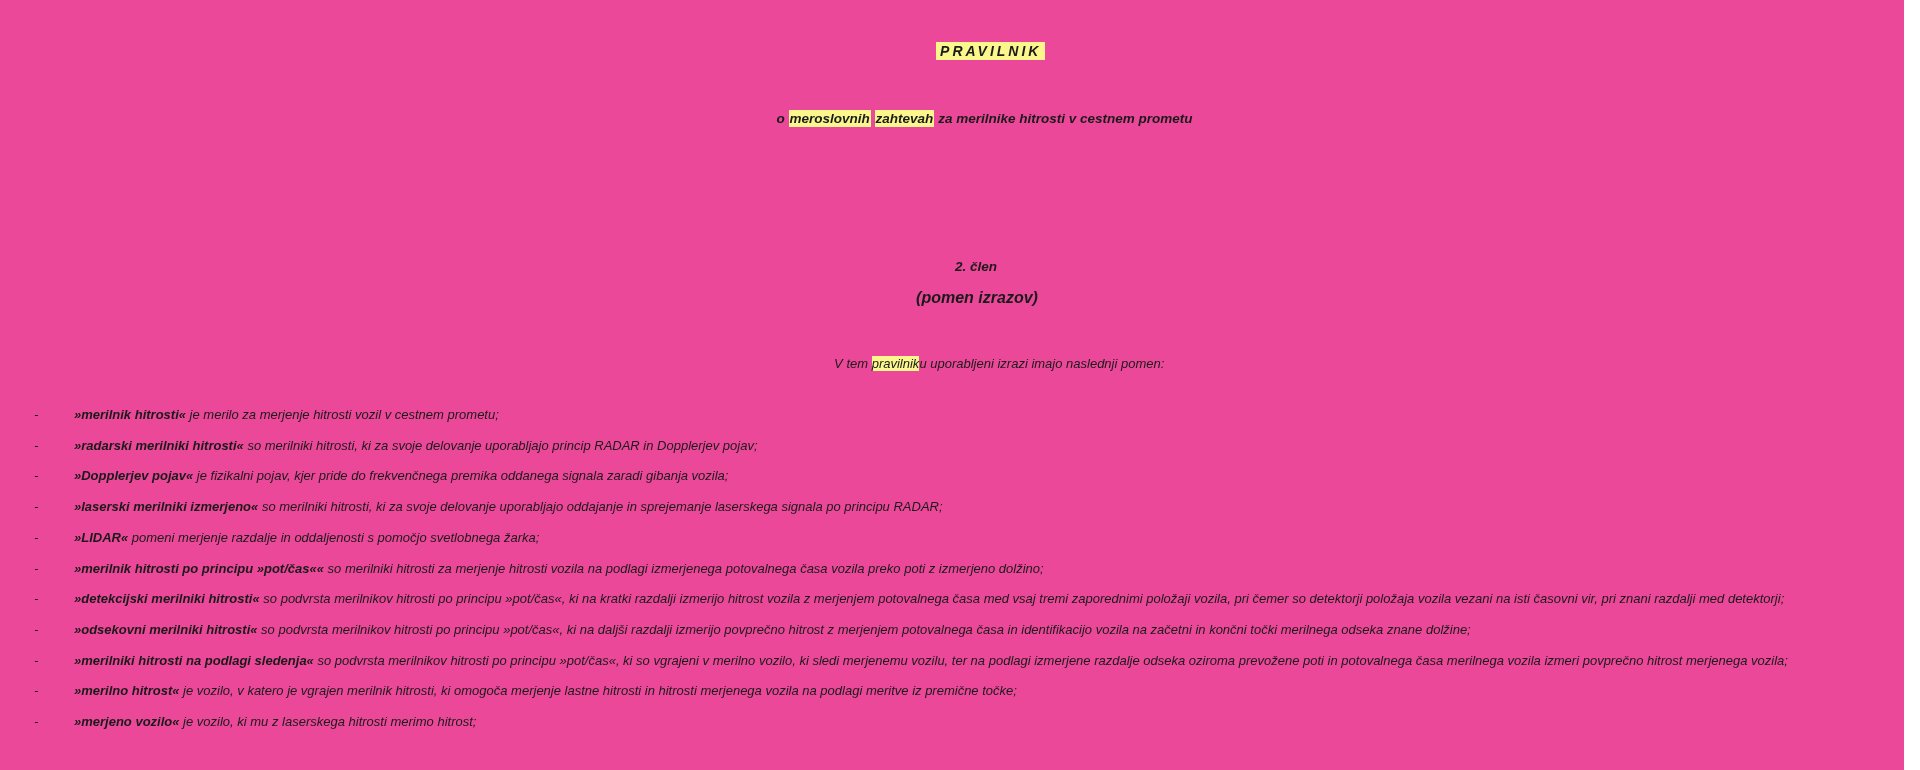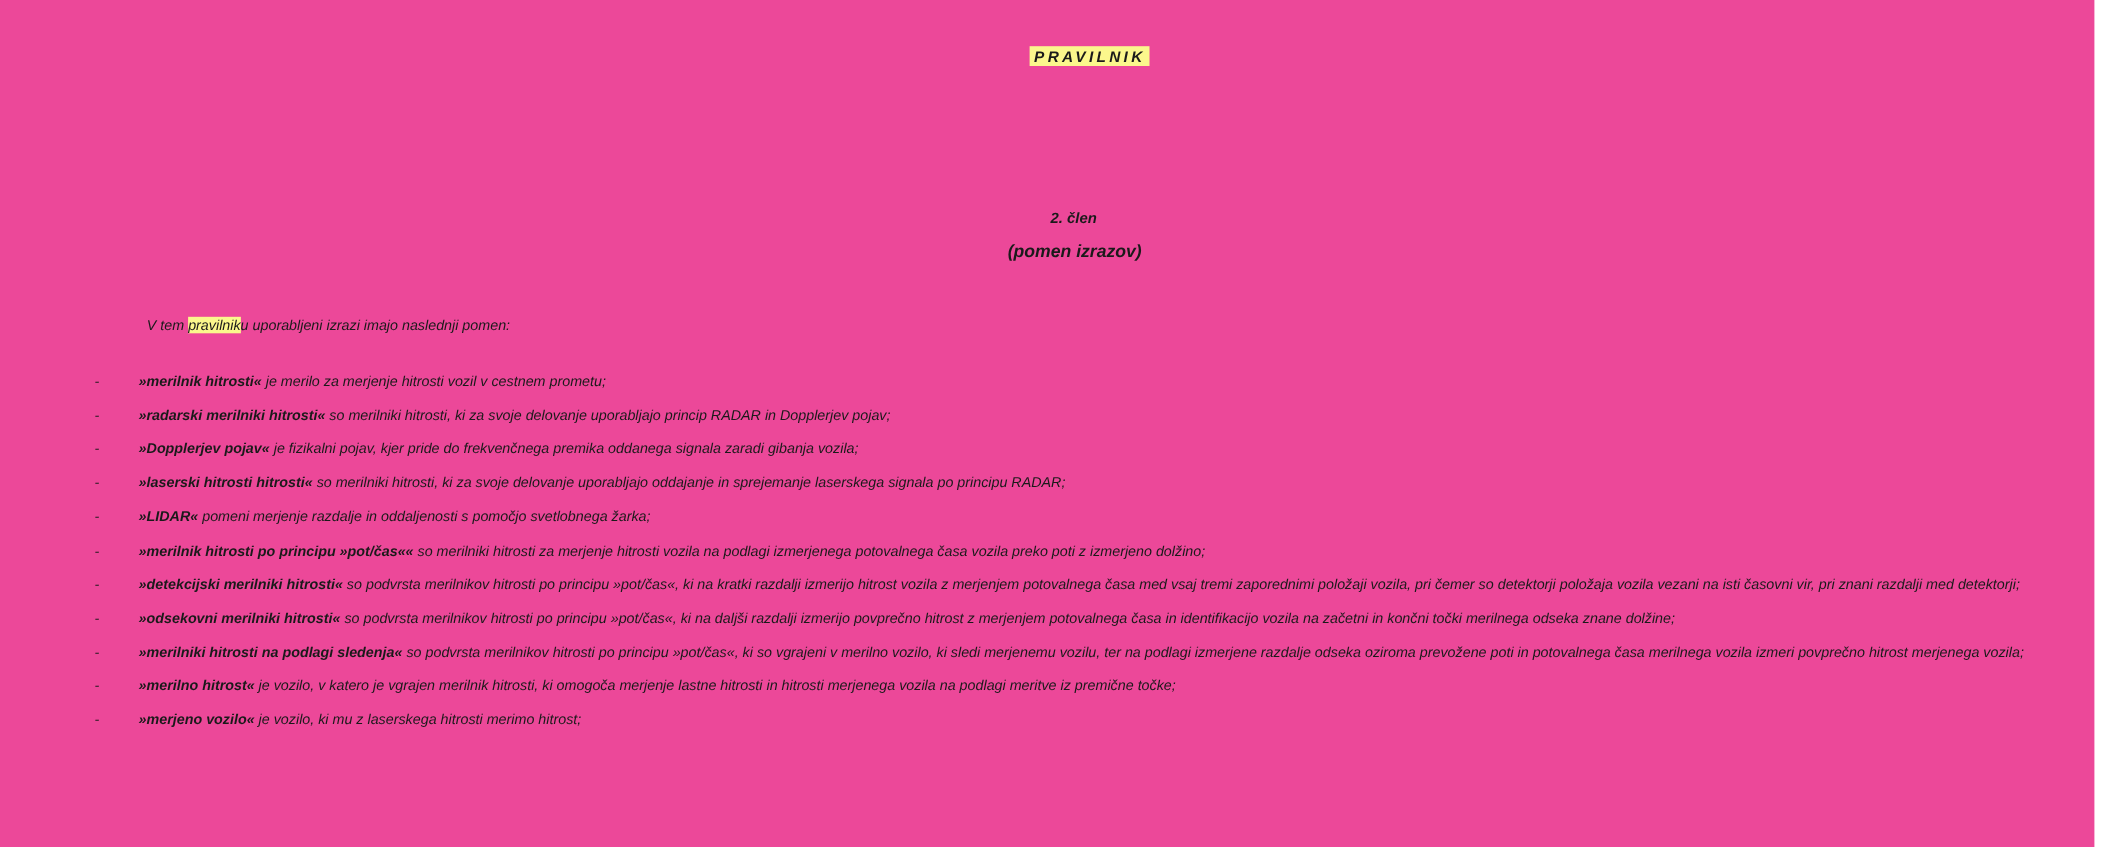--- a/index.html
+++ b/index.html
@@ -44,62 +44,66 @@
     padding-left: 48px;
   }
   .article-subheading {
     margin-top: 13px;
     font-size: 16px;
     font-weight: 700;
     line-height: 18px;
   }
   .intro {
     margin-top: 33px;
-    padding-left: 119px;
+    padding-left: 80px;
     font-size: 13px;
     line-height: 16px;
     white-space: pre;
+    text-align: center;
   }
   .hl-soft { background: #fbf78c; }
   .list {
     margin-top: 12px;
   }
   .row {
-    padding-left: 86px;
+    padding-left: 34px;
     line-height: 30.7px;
     font-size: 13px;
     white-space: pre;
   }
   .rowline { white-space: pre; }
   .dash { display: inline-block; width: 40px; }
   .term { font-weight: 700; }
 </style>
 </head>
 <body>
 
 <div class="doc">
 
   <div class="centered title">
     <span class="hl-soft">PRAVILNIK</span>
   </div>
 
+  <div class="centered subtitle">
+    <span>o </span><span class="hl-soft">meroslovnih</span><span> </span><span class="hl-soft">zahtevah</span><span> za merilnike hitrosti v cestnem prometu</span>
+  </div>
 
   <div class="centered article-heading">2. člen</div>
 
   <div class="centered article-subheading">(pomen izrazov)</div>
 
   <div class="intro">
     <span>V tem </span><span class="hl-soft">pravilnik</span><span>u uporabljeni izrazi imajo naslednji pomen:</span>
   </div>
 
   <div class="list">
       <div class="row"><span class="rowline"><span class="dash">-</span><span class="term">»merilnik hitrosti«</span><span class="rest"> je merilo za merjenje hitrosti vozil v cestnem prometu;</span></span></div>
       <div class="row"><span class="rowline"><span class="dash">-</span><span class="term">»radarski merilniki hitrosti«</span><span class="rest"> so merilniki hitrosti, ki za svoje delovanje uporabljajo princip RADAR in Dopplerjev pojav;</span></span></div>
       <div class="row"><span class="rowline"><span class="dash">-</span><span class="term">»Dopplerjev pojav«</span><span class="rest"> je fizikalni pojav, kjer pride do frekvenčnega premika oddanega signala zaradi gibanja vozila;</span></span></div>
-      <div class="row"><span class="rowline"><span class="dash">-</span><span class="term">»laserski hitrosti hitrosti«</span><span class="rest"> so merilniki hitrosti, ki za svoje delovanje uporabljajo oddajanje in sprejemanje laserskega signala po principu RADAR;</span></span></div>
+      <div class="row"><span class="rowline"><span class="dash">-</span><span class="term">»laserski merilniki izmerjeno«</span><span class="rest"> so merilniki hitrosti, ki za svoje delovanje uporabljajo oddajanje in sprejemanje laserskega signala po principu RADAR;</span></span></div>
       <div class="row"><span class="rowline"><span class="dash">-</span><span class="term">»LIDAR«</span><span class="rest"> pomeni merjenje razdalje in oddaljenosti s pomočjo svetlobnega žarka;</span></span></div>
       <div class="row"><span class="rowline"><span class="dash">-</span><span class="term">»merilnik hitrosti po principu »pot/čas««</span><span class="rest"> so merilniki hitrosti za merjenje hitrosti vozila na podlagi izmerjenega potovalnega časa vozila preko poti z izmerjeno dolžino;</span></span></div>
       <div class="row"><span class="rowline"><span class="dash">-</span><span class="term">»detekcijski merilniki hitrosti«</span><span class="rest"> so podvrsta merilnikov hitrosti po principu »pot/čas«, ki na kratki razdalji izmerijo hitrost vozila z merjenjem potovalnega časa med vsaj tremi zaporednimi položaji vozila, pri čemer so detektorji položaja vozila vezani na isti časovni vir, pri znani razdalji med detektorji;</span></span></div>
       <div class="row"><span class="rowline"><span class="dash">-</span><span class="term">»odsekovni merilniki hitrosti«</span><span class="rest"> so podvrsta merilnikov hitrosti po principu »pot/čas«, ki na daljši razdalji izmerijo povprečno hitrost z merjenjem potovalnega časa in identifikacijo vozila na začetni in končni točki merilnega odseka znane dolžine;</span></span></div>
       <div class="row"><span class="rowline"><span class="dash">-</span><span class="term">»merilniki hitrosti na podlagi sledenja«</span><span class="rest"> so podvrsta merilnikov hitrosti po principu »pot/čas«, ki so vgrajeni v merilno vozilo, ki sledi merjenemu vozilu, ter na podlagi izmerjene razdalje odseka oziroma prevožene poti in potovalnega časa merilnega vozila izmeri povprečno hitrost merjenega vozila;</span></span></div>
       <div class="row"><span class="rowline"><span class="dash">-</span><span class="term">»merilno hitrost«</span><span class="rest"> je vozilo, v katero je vgrajen merilnik hitrosti, ki omogoča merjenje lastne hitrosti in hitrosti merjenega vozila na podlagi meritve iz premične točke;</span></span></div>
       <div class="row"><span class="rowline"><span class="dash">-</span><span class="term">»merjeno vozilo«</span><span class="rest"> je vozilo, ki mu z laserskega hitrosti merimo hitrost;</span></span></div>
       <div class="row"></div>
     </div>
 

